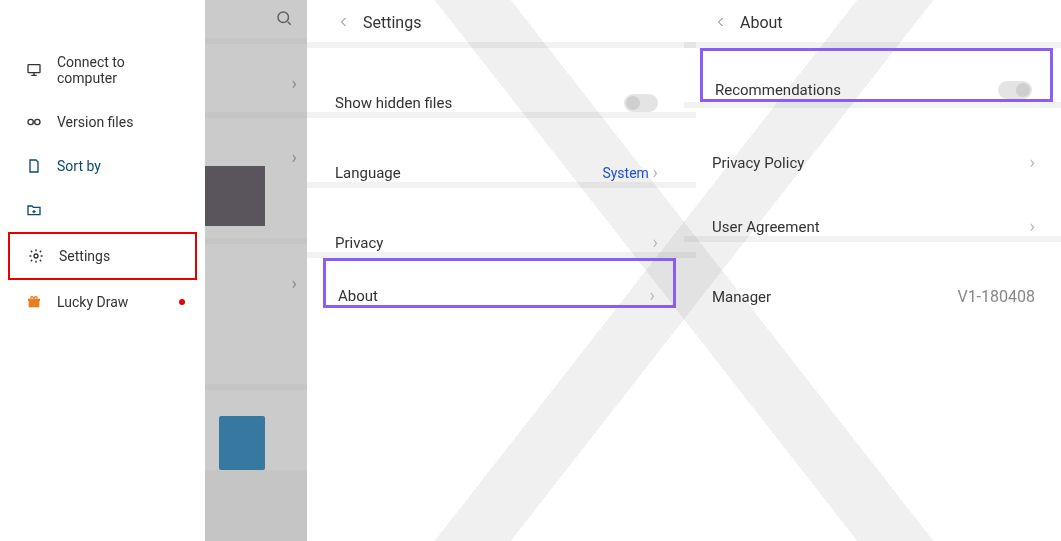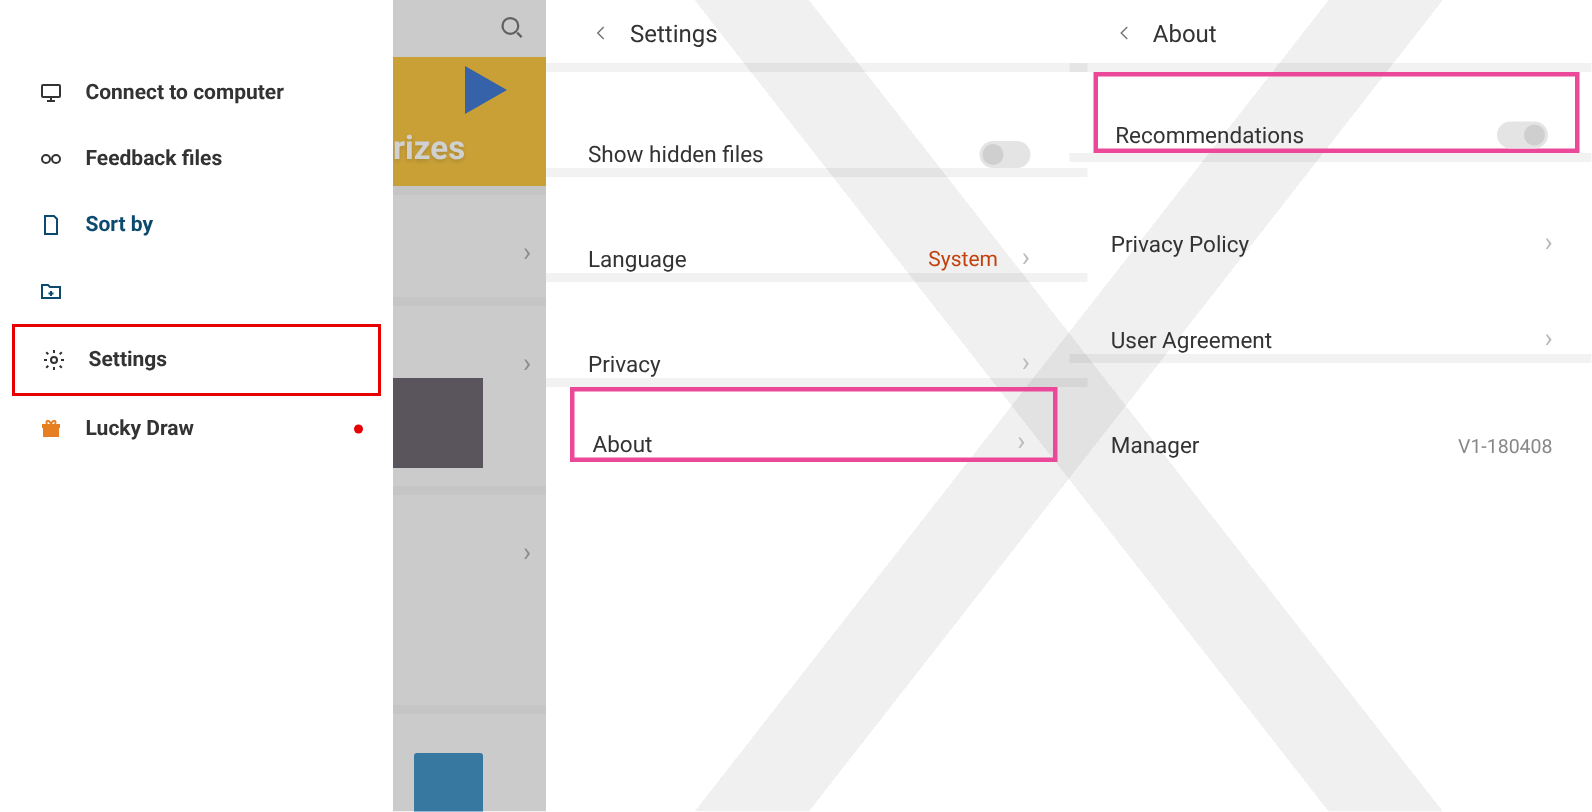--- a/index.html
+++ b/index.html
@@ -2,26 +2,25 @@
 <html><head>
   <meta charset="utf-8">
   <style>
     * { margin: 0; padding: 0; box-sizing: border-box; font-family: -apple-system, BlinkMacSystemFont, 'Segoe UI', Roboto, sans-serif; }
     body { width: 1061px; height: 541px; overflow: hidden; background: #fff; position: relative; }
 
     .container { display: flex; height: 100%; }
 
     
     .sidebar {
-      width: 262px;
+      width: 205px;
       background: #fff;
       padding-top: 40px;
       position: relative;
       z-index: 2;
-      font-weight: bold;
     }
     .sidebar-item {
       display: flex;
       align-items: center;
       padding: 14px 20px 14px 26px;
       color: #333;
       cursor: pointer;
       font-size: 14px;
     }
     .sidebar-item.disabled { color: #0c4a6e; }
@@ -141,30 +140,30 @@
     .toggle {
       width:34px; height:18px; border-radius:10px;
       background:#e4e4e4; position:relative;
     }
     .toggle::after {
       content:""; position:absolute; left:2px; top:2px;
       width:14px; height:14px; border-radius:50%; background:#cfcfcf;
     }
     .toggle.right-off::after { left:auto; right:2px; }
     .chev { color:#bbb; font-size:18px; }
-    .value-text { color:#c2410c; font-size:14px; margin-right:12px; }
+    .value-text { color:#1d4ed8; font-size:14px; }
 
     .red-box {
-      border: 3px solid #ec4899;
+      border: 3px solid #8b5cf6;
     }
     .red-box-wrap {
       margin-left:-12px; margin-right:-8px; padding:0 8px 0 12px;
     }
 
-    .version-val { color:#888; font-size:13px; }
+    .version-val { color:#888; font-size:16px; }
 
     
     .icon svg { width:16px; height:16px; }
     .gift-icon { color:#e67e22; }
   </style>
 </head>
 <body>
 
 <div class="container">
 
@@ -179,21 +178,21 @@
       <span class="label">Connect to computer</span>
     </div>
 
     <div class="sidebar-item">
       <span class="icon">
         <svg viewBox="0 0 24 24" fill="none" stroke="currentColor" stroke-width="2">
             <circle cx="7" cy="12" r="4"></circle>
             <circle cx="17" cy="12" r="4"></circle>
           </svg>
       </span>
-      <span class="label">Feedback files</span>
+      <span class="label">Version files</span>
     </div>
 
 
     <div class="sidebar-item disabled">
       <span class="icon">
         <svg viewBox="0 0 24 24" fill="none" stroke="currentColor" stroke-width="2">
             <path d="M6 3h9l3 3v15H6z"></path>
           </svg>
       </span>
       <span class="label">Sort by</span>
@@ -232,24 +231,20 @@
   </div>
 
   <div class="mid-strip">
     <div class="search-bar">
       <span class="search-icon-wrap">
         <svg width="18" height="18" viewBox="0 0 24 24" fill="none" stroke="currentColor" stroke-width="2">
             <circle cx="11" cy="11" r="7"></circle>
             <path d="M21 21l-4-4"></path>
           </svg>
       </span>
-    </div>
-    <div class="yellow-band">
-      <span class="play-tri"></span>
-      <span class="prizes-text">rizes</span>
     </div>
     <div class="list-row">
       <span class="chev-sm chev">›</span>
     </div>
     <div class="list-row" style="height:120px;">
       <span class="thumb-dark"></span>
       <span class="chev-sm chev">›</span>
     </div>
     <div class="list-row" style="height:140px;">
       <span class="chev-sm chev">›</span>

